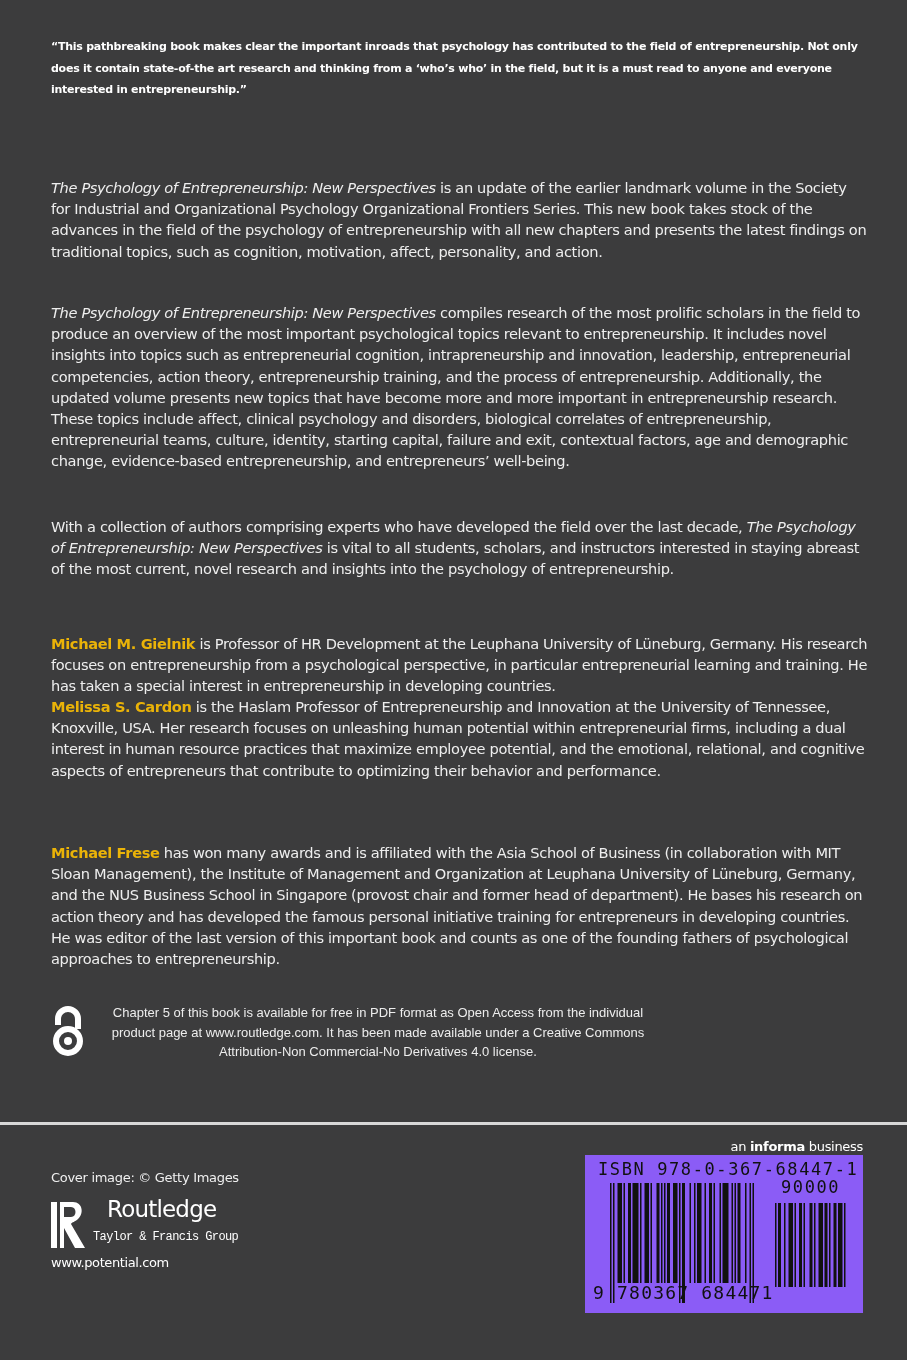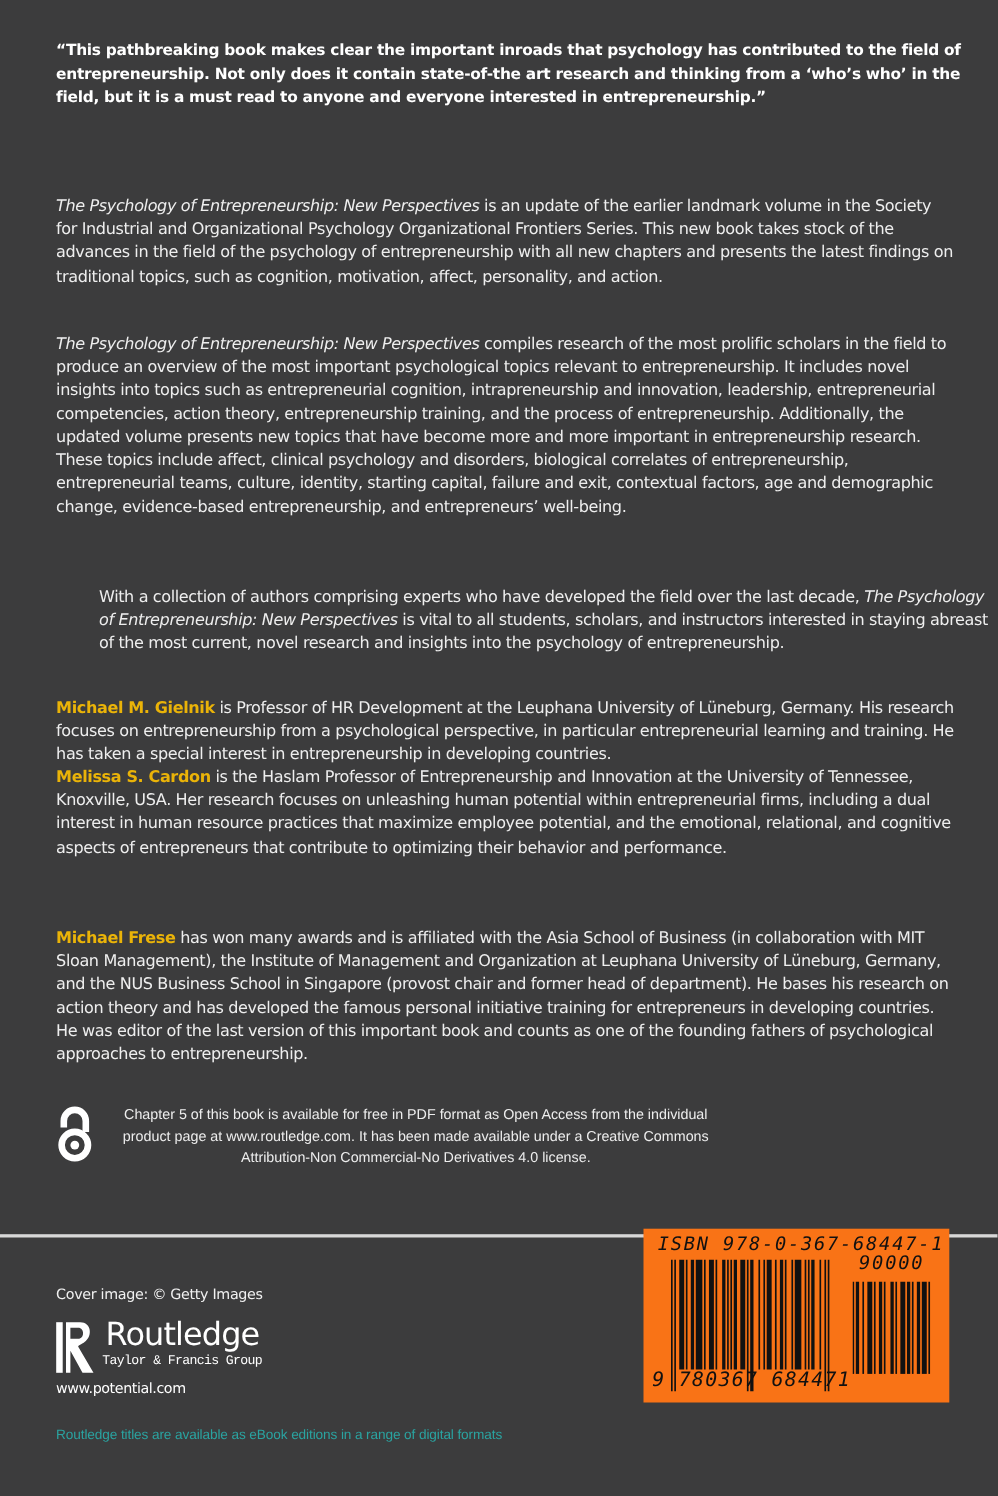--- a/index.html
+++ b/index.html
@@ -6,36 +6,36 @@
   body {
     width: 907px; height: 1360px; overflow: hidden;
     background: #3c3c3d; color: #f2f2f2;
     font-family: "DejaVu Sans", sans-serif;
     position: relative;
   }
   .cover { position: absolute; inset: 0; }
   .quote {
     position: absolute; left: 51px; top: 36px; width: 830px;
     font-family: "DejaVu Sans", sans-serif; font-weight: bold;
-    font-size: 14px; line-height: 21.5px; letter-spacing: -0.25px;
+    font-size: 11px; line-height: 21.5px; letter-spacing: -0.25px;
     color: #ffffff;
   }
   .quote .attrib { display: block; }
   .quote .attrib i { font-style: italic; }
   .body-text {
     position: absolute; left: 51px; width: 818px;
     font-family: "DejaVu Sans", sans-serif; font-size: 14.6px; line-height: 21.2px;
     color: #eeeeee; letter-spacing: -0.35px; font-weight: normal;
   }
   .body-text p { margin: 0; }
   .body-text i { font-style: italic; }
   .body-text b { font-weight: bold; color: #eab308; }
   #desc1 { top: 177px; }
   #desc2 { top: 302px; }
-  #desc3 { top: 532px; margin-left: 39px; }
+  #desc3 { top: 516px; }
   #bio1 { top: 633px; }
   #bio2 { top: 696px; }
   #bio3 { top: 842px; }
   .oa {
     position: absolute; left: 51px; top: 1003px; width: 600px; height: 60px;
   }
   .oa-icon { position: absolute; left: 0; top: 2px; width: 34px; height: 52px; }
   .oa-text {
     position: absolute; left: 47px; top: 0; width: 560px;
     font-family: "Liberation Sans", sans-serif; font-size: 13px; line-height: 19.5px; color: #ededed; text-align: center;
@@ -52,37 +52,37 @@
     font-family: "DejaVu Sans", sans-serif; font-size: 13px; color: #ffffff; letter-spacing: -0.3px;
   }
   .informa b { font-weight: bold; }
   .cover-credit {
     position: absolute; left: 51px; top: 1170px;
     font-family: "DejaVu Sans", sans-serif; font-size: 13px; color: #f0f0f0; letter-spacing: -0.3px;
   }
   .logo { position: absolute; left: 51px; top: 1200px; width: 200px; height: 52px; }
   .logo-mark { position: absolute; left: 0; top: 0; width: 36px; height: 50px; }
   .logo-name {
-    position: absolute; left: 45px; top: -4px;
-    font-family: "DejaVu Sans", sans-serif; font-size: 29px; color: #fff; letter-spacing: -0.8px;
+    position: absolute; left: 56px; top: -4px;
+    font-family: "DejaVu Sans", sans-serif; font-size: 23px; color: #fff; letter-spacing: -0.8px;
   }
   .logo-sub {
     position: absolute; left: 42px; top: 30px;
     font-family: Liberation Mono, monospace; font-size: 12px; color: #fff; letter-spacing: -0.6px;
   }
   .website {
     position: absolute; left: 51px; top: 1255px;
     font-family: "DejaVu Sans", sans-serif; font-size: 13px; color: #fff; letter-spacing: -0.4px;
   }
   .ebook {
     position: absolute; left: 51px; top: 1297px;
     font-family: "Liberation Sans", sans-serif; font-size: 12.4px; color: #2aa3a0; letter-spacing: -0.1px;
   }
   .barcode-box {
-    position: absolute; left: 585px; top: 1117px; width: 278px; height: 158px; background: #f97316; font-style: italic;
+    position: absolute; left: 585px; top: 1155px; width: 278px; height: 158px; background: #8b5cf6;
   }
   .isbn-text {
     position: absolute; left: 13px; top: 4px;
     font-family: "DejaVu Sans Mono", monospace; font-size: 17px; color: #111; letter-spacing: 1.6px;
   }
   .price-text {
     position: absolute; left: 196px; top: 22px;
     font-family: "DejaVu Sans Mono", monospace; font-size: 17px; color: #111; letter-spacing: 1.6px;
   }
   .ean-text {
@@ -146,21 +146,20 @@
       <rect x="0" y="2" width="6" height="46" fill="#ffffff"></rect>
       <path d="M9 2 H22 C32 2 33 14 27 19 C24 22 21 22 20 24 L34 48 H24 L13 28 V48 H9 Z" fill="#ffffff"></path>
       <path d="M13 7 H20 C26 7 26 17 20 17 H13 Z" fill="#3c3c3d"></path>
     </svg>
     <div class="logo-name">Routledge</div>
     <div class="logo-sub">Taylor &amp; Francis Group</div>
   </div>
 
   <div class="website">www.potential.com</div>
 
-  <div class="ebook">Routledge titles are available as eBook editions in a range of digital formats</div>
 
   <div class="barcode-box">
     <div class="isbn-text">ISBN 978-0-367-68447-1</div>
     <div class="price-text">90000</div>
     <svg class="bars-main" id="bars-main" viewBox="0 0 150 120" preserveAspectRatio="none">
         <rect x="0" y="0" width="1.5" height="120" fill="#111"></rect>
         <rect x="3" y="0" width="1.5" height="120" fill="#111"></rect>
         <rect x="7.5" y="0" width="4.5" height="100" fill="#111"></rect>
         <rect x="13.5" y="0" width="1.5" height="100" fill="#111"></rect>
         <rect x="18" y="0" width="3" height="100" fill="#111"></rect>

